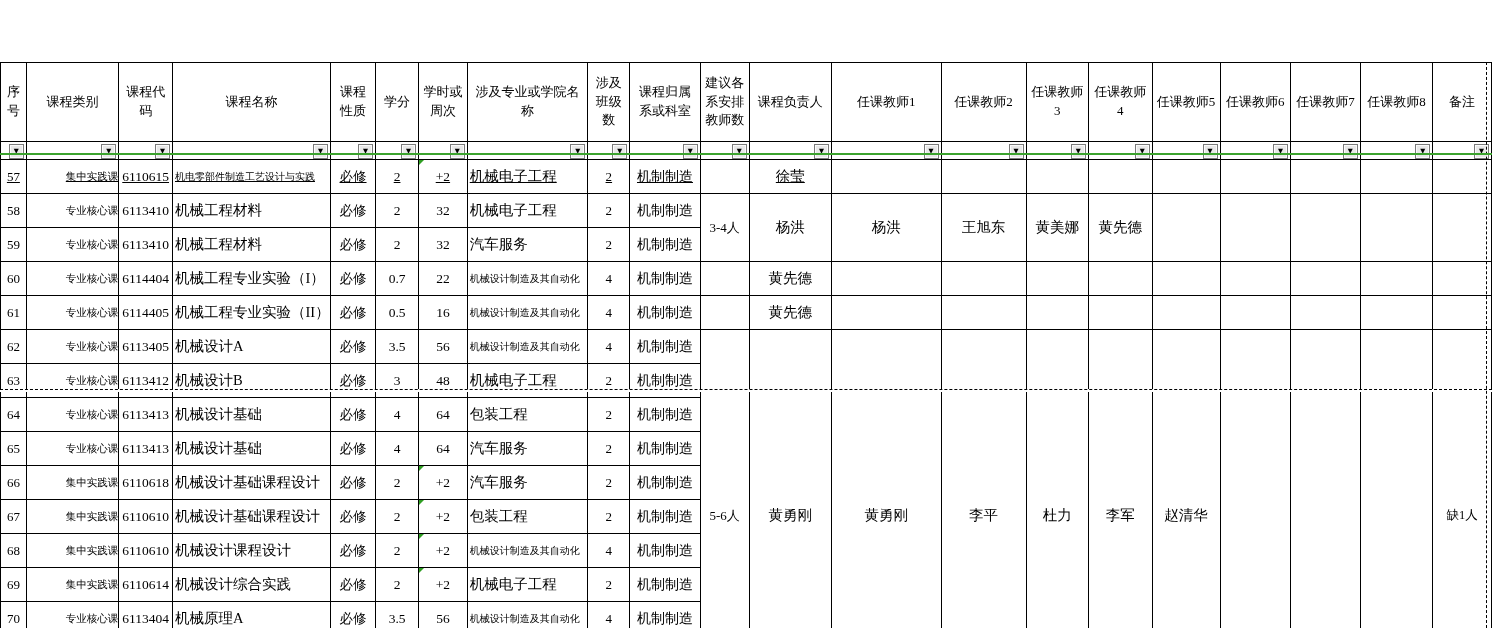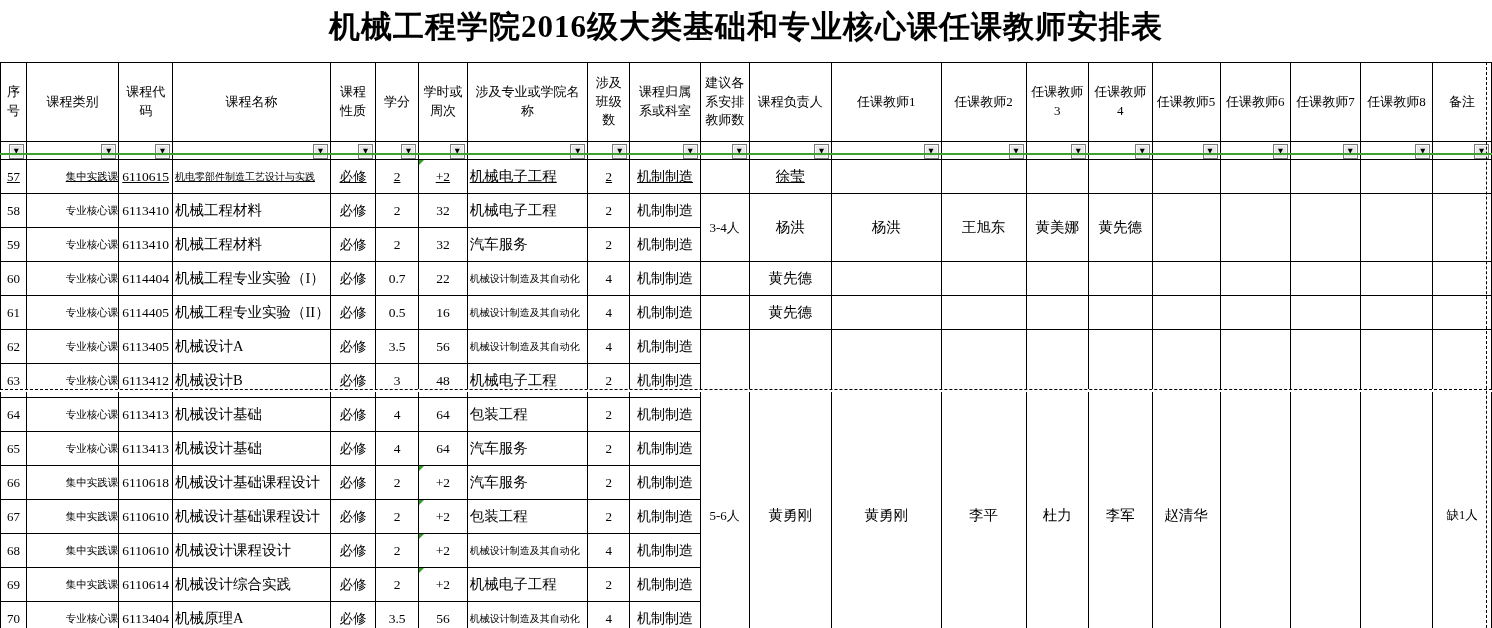--- a/index.html
+++ b/index.html
@@ -38,21 +38,20 @@
   .freeze-line{position:absolute;left:0;top:153px;width:1492px;height:2px;background:#3ca32e;z-index:4;}
   .pb-h{position:absolute;left:0;top:389px;width:1492px;height:2px;background:#fff;
         border-top:1px dashed #000;z-index:3;}
   .pb-v{position:absolute;left:1486px;top:62px;width:0;height:566px;
         border-left:1px dashed #000;z-index:3;}
 </style>
 </head>
 <body>
 
 <div id="stage">
-  <div class="title">机械工程学院2016级大类基础和专业核心课任课教师安排表</div>
   <table>
     <colgroup>
         <col style="width: 26px;">
         <col style="width: 68px;">
         <col style="width: 54px;">
         <col style="width: 158px;">
         <col style="width: 46px;">
         <col style="width: 44px;">
         <col style="width: 50px;">
         <col style="width: 121px;">

